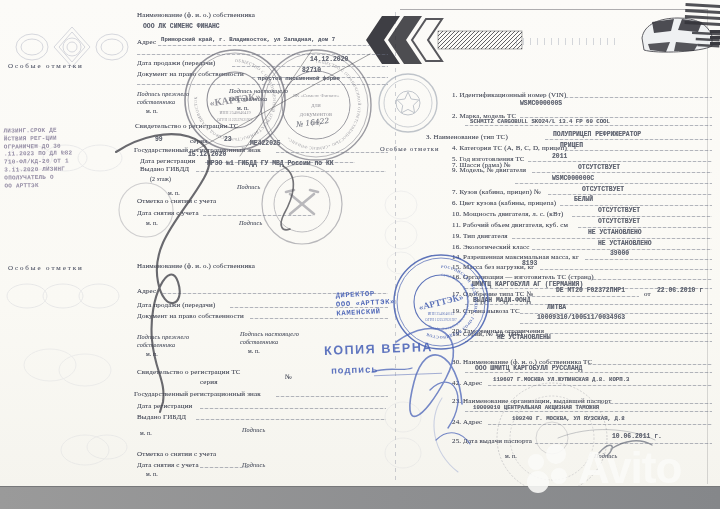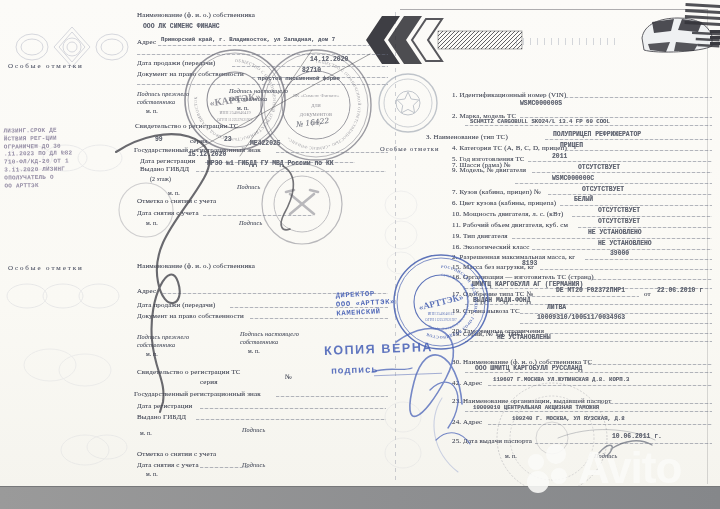--- a/index.html
+++ b/index.html
@@ -259,21 +259,21 @@
   <span class="typ" style="left:598px;top:207px">ОТСУТСТВУЕТ</span>
   <span class="lab" style="left:452px;top:221px">11. Рабочий объем двигателя, куб. см</span>
   <div class="ul" style="left:578px;top:227px;width:134px"></div>
   <span class="typ" style="left:598px;top:218px">ОТСУТСТВУЕТ</span>
   <span class="lab" style="left:452px;top:232px">19. Тип двигателя</span>
   <div class="ul" style="left:512px;top:238px;width:200px"></div>
   <span class="typ" style="left:588px;top:229px">НЕ УСТАНОВЛЕНО</span>
   <span class="lab" style="left:452px;top:243px">16. Экологический класс</span>
   <div class="ul" style="left:532px;top:249px;width:180px"></div>
   <span class="typ" style="left:598px;top:240px">НЕ УСТАНОВЛЕНО</span>
-  <span class="lab" style="left:452px;top:253px">2. Разрешенная максимальная масса, кг</span>
+  <span class="lab" style="left:452px;top:253px">14. Разрешенная максимальная масса, кг</span>
   <div class="ul" style="left:585px;top:259px;width:127px"></div>
   <span class="typ" style="left:610px;top:250px">39000</span>
   <span class="lab" style="left:452px;top:263px">15. Масса без нагрузки, кг</span>
   <div class="ul" style="left:540px;top:269px;width:172px"></div>
   <span class="typ" style="left:522px;top:260px">8193</span>
   <span class="lab" style="left:452px;top:273px">16. Организация — изготовитель ТС (страна)</span>
   <div class="ul" style="left:588px;top:279px;width:124px"></div>
   <span class="typ" style="left:472px;top:281px">ШМИТЦ КАРГОБУЛЛ АГ (ГЕРМАНИЯ)</span>
   <div class="ul" style="left:465px;top:288px;width:247px"></div>
   <span class="lab" style="left:452px;top:290px">17. Одобрение типа ТС №</span>

